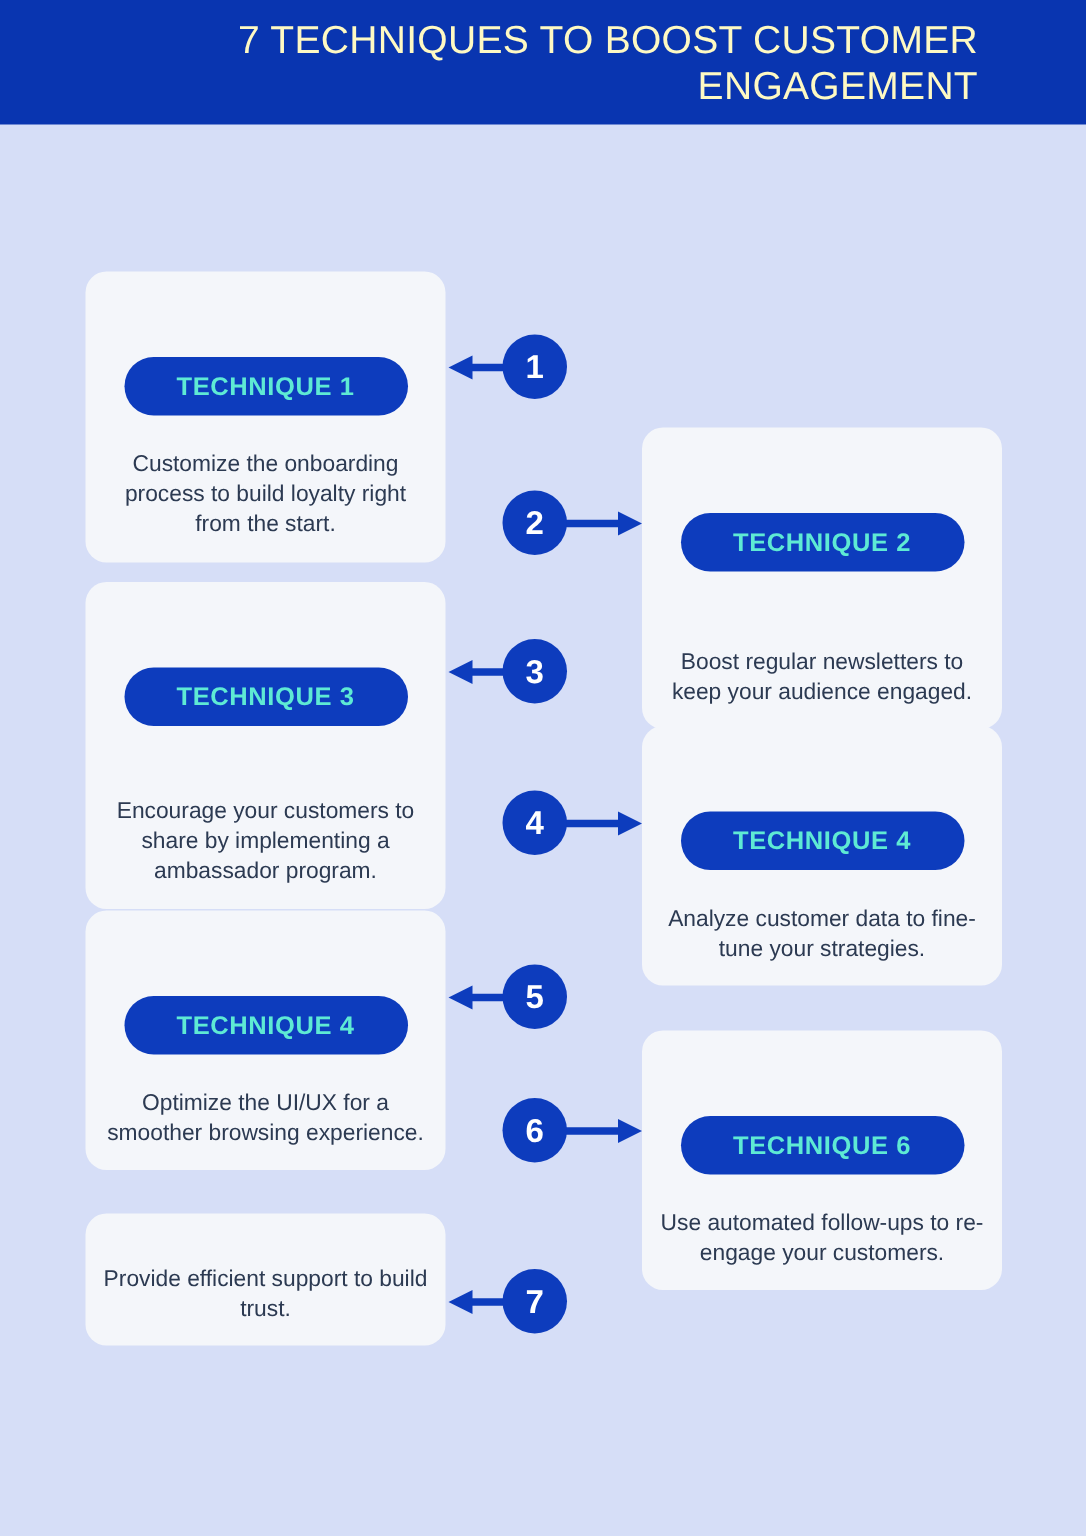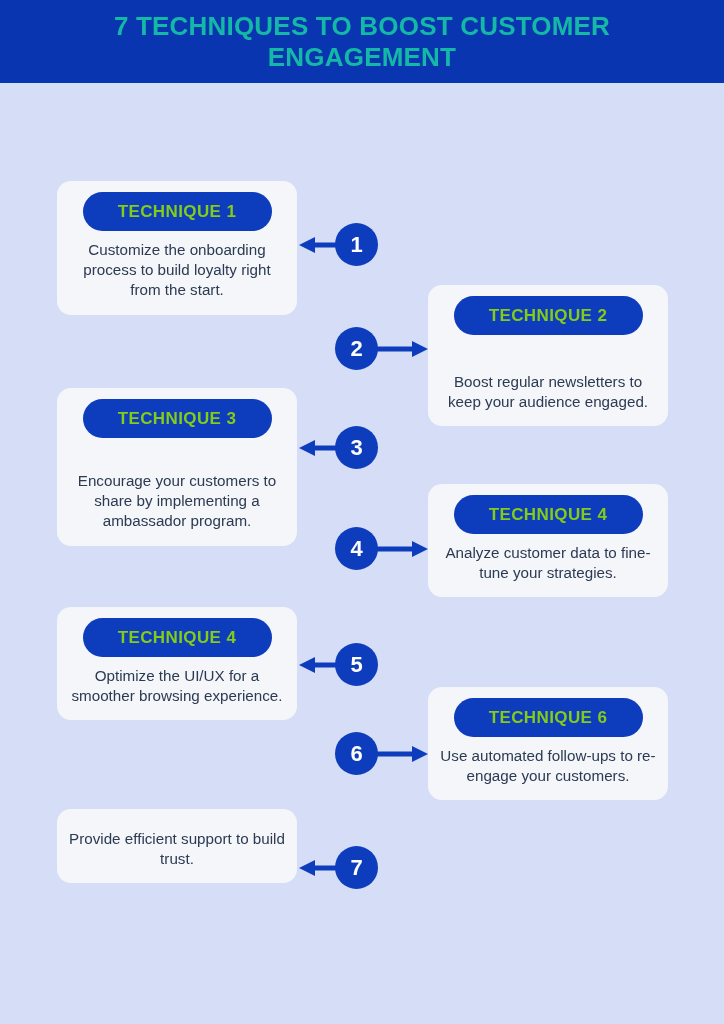--- a/index.html
+++ b/index.html
@@ -21,26 +21,26 @@
     left: 0;
     top: 0;
     width: 724px;
     height: 83px;
     background: #0935b0;
     display: flex;
     align-items: center;
     justify-content: center;
   }
   .header-title {
-    color: #14b8a6;
+    color: #fef9c3;
     font-size: 26px;
-    font-weight: bold;
+    font-weight: normal;
     line-height: 1.18;
     letter-spacing: 0.2px;
-    text-align: center;
+    text-align: right;
     text-transform: uppercase;
     width: 580px;
   }
 
   
   .flow {
     position: absolute;
     left: 0;
     top: 83px;
     width: 724px;
@@ -72,30 +72,31 @@
 
   .badge {
     display: inline-flex;
     align-items: center;
     justify-content: center;
     height: 39px;
     min-width: 189px;
     padding: 0 18px;
     border-radius: 20px;
     background: #0d3cbd;
-    color: #84cc16;
+    color: #5eead4;
     font-size: 17px;
     font-weight: bold;
     letter-spacing: 0.4px;
     white-space: nowrap;
     box-sizing: border-box;
+    margin-top: 46px;
   }
 
   .card-text {
-    margin-top: 9px;
+    margin-top: 23px;
     color: #2c3a52;
     font-size: 15.2px;
     line-height: 1.33;
     text-align: center;
     width: 216px;
   }
 
   
   .connector {
     position: absolute;

